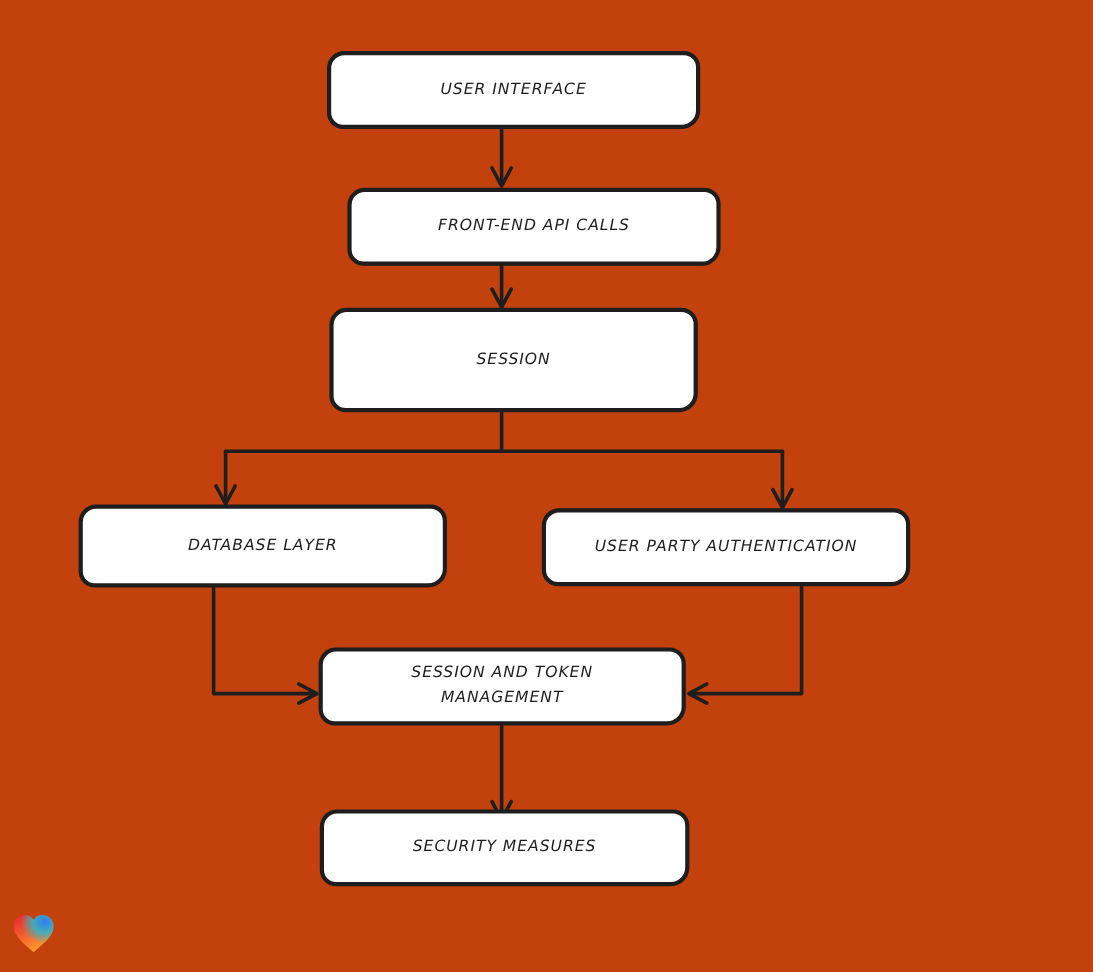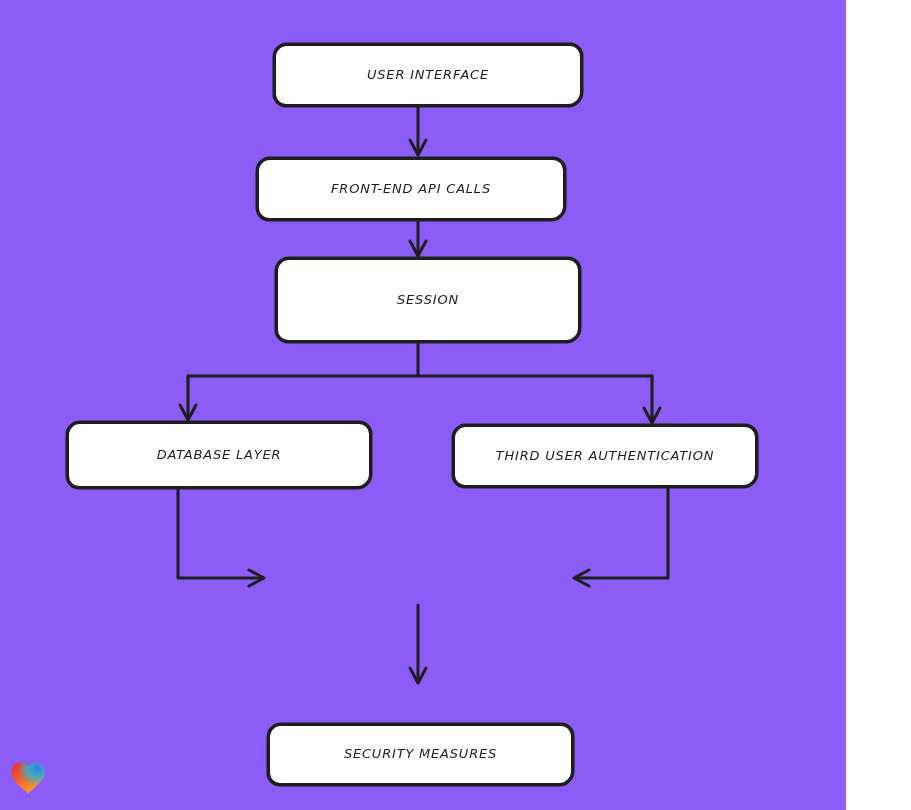--- a/index.html
+++ b/index.html
@@ -2,23 +2,23 @@
 <html><head>
 <meta charset="utf-8">
 <style>
   html, body {
     margin: 0;
     padding: 0;
     background: #ffffff;
   }
   .canvas {
     position: relative;
-    width: 846px;
+    width: 911px;
     height: 810px;
-    background: #8b5cf6;
+    background: #c2410c;
     overflow: hidden;
     font-family: "DejaVu Sans", sans-serif;
   }
   .edges-layer {
     position: absolute;
     left: 0;
     top: 0;
     width: 911px;
     height: 810px;
     pointer-events: none;
@@ -37,26 +37,26 @@
     color: #1d1d1d;
     font-size: 13px;
     font-style: italic;
     letter-spacing: 0.8px;
     line-height: 1.6;
     box-shadow: 0 0 0 0.5px #1e1e1e;
   }
   .node span { display: block; white-space: nowrap; }
 
   .node-user-interface      { left: 273px; top: 43px;  width: 310px; height: 64px; }
-  .node-front-end-api-calls { left: 256px; top: 157px; width: 310px; height: 64px; }
+  .node-front-end-api-calls { left: 290px; top: 157px; width: 310px; height: 64px; }
   .node-back-end-auth       { left: 275px; top: 257px; width: 306px; height: 86px; }
   .node-database-layer      { left: 66px;  top: 421px; width: 306px; height: 68px; text-align: center; }
   .node-third-party-auth    { left: 452px; top: 424px; width: 306px; height: 64px; }
   .node-session-token       { left: 266px; top: 540px; width: 305px; height: 64px; }
-  .node-security-measures   { left: 267px; top: 723px; width: 307px; height: 63px; }
+  .node-security-measures   { left: 267px; top: 675px; width: 307px; height: 63px; }
 
   .logo-badge {
     position: absolute;
     left: 8px;
     top: 758px;
     width: 40px;
     height: 40px;
     display: flex;
     align-items: center;
     justify-content: center;
@@ -101,23 +101,27 @@
 
   <div class="node node-back-end-auth">
     <span>SESSION</span>
   </div>
 
   <div class="node node-database-layer">
     <span>DATABASE LAYER</span>
   </div>
 
   <div class="node node-third-party-auth">
-    <span>THIRD USER AUTHENTICATION</span>
+    <span>USER PARTY AUTHENTICATION</span>
   </div>
 
+  <div class="node node-session-token">
+    <span>SESSION AND TOKEN</span>
+    <span>MANAGEMENT</span>
+  </div>
 
   <div class="node node-security-measures">
     <span>SECURITY MEASURES</span>
   </div>
 
   <div class="logo-badge">
     <svg width="38" height="36" viewBox="0 0 32 30">
       <defs>
         <linearGradient id="heartBase" x1="0" y1="0" x2="0.55" y2="1">
           <stop offset="0" stop-color="#ec2434"></stop>

